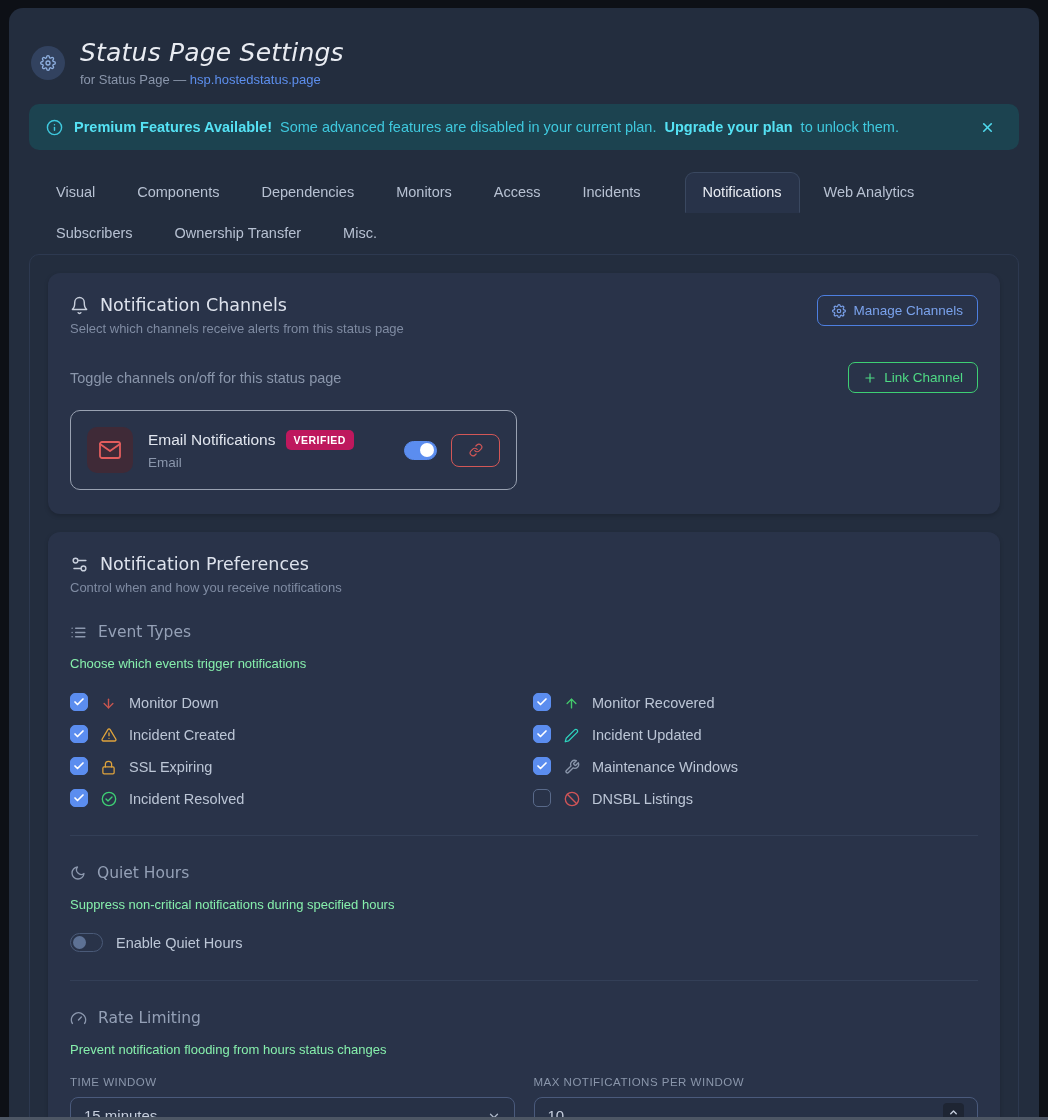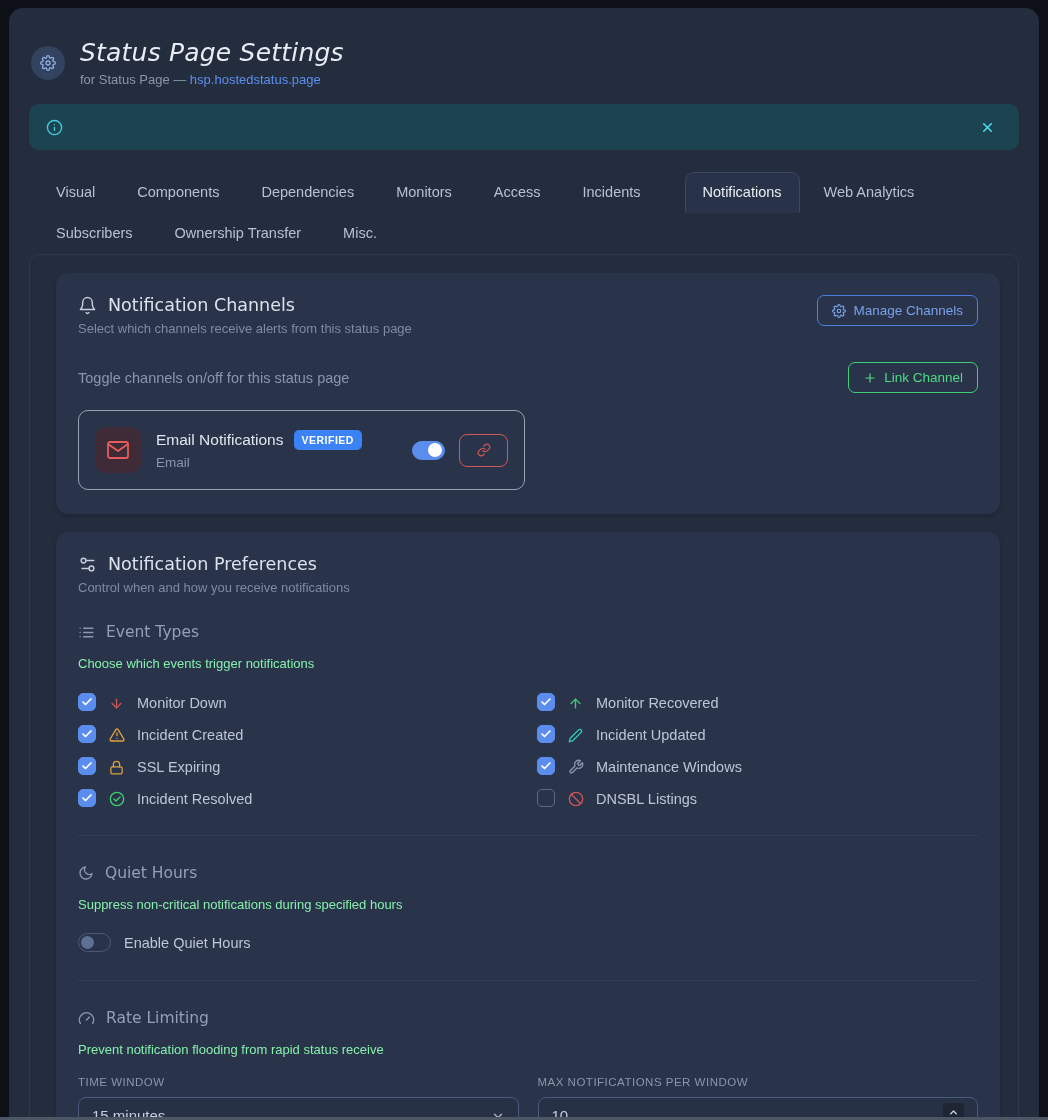--- a/index.html
+++ b/index.html
@@ -46,21 +46,20 @@
     background:#283349; border-color:#3a4860; border-bottom-color:transparent; color:#e8ecf3;margin-left:20px;
   }
   
   .panel {
     margin-top:0px; border:1px solid #2d3950; border-radius:10px;
     padding:18px; min-height:880px;
   }
   .card {
     background:#293349; border-radius:12px; padding:22px 22px 24px 22px;
     box-shadow:0 2px 4px rgba(0,0,0,.18);
-    margin-left:8px;
   }
   .card + .card { margin-top:18px; }
   .card-head { display:flex; justify-content:space-between; align-items:flex-start; }
   .card-title {
     display:flex; align-items:center; gap:11px;
     font-family:"DejaVu Sans", sans-serif; font-size:17.5px; font-weight:500; color:#dde2ec;
   }
   .card-title .t-icon { display:flex; color:#c8cfdc; }
   .card-sub { font-size:13px; color:#7f8ba2; margin-top:6px; }
   
@@ -77,21 +76,21 @@
     margin-top:17px; width:447px; border:1px solid #99a2b2; border-radius:10px;
     padding:16px 16px; display:flex; align-items:center; gap:15px;
   }
   .ch-tile {
     width:46px; height:46px; border-radius:10px; background:#3f2a37;
     display:flex; align-items:center; justify-content:center; color:#e35d5d; flex:none;
   }
   .ch-name-row { display:flex; align-items:center; gap:10px; }
   .ch-name { font-size:15.5px; color:#e0e5ee; }
   .badge {
-    background:#3b82f6; color:#ffffff; font-size:10.5px; font-weight:700;
+    background:#be185d; color:#ffffff; font-size:10.5px; font-weight:700;
     letter-spacing:.5px; padding:4px 8px; border-radius:5px;
   }
   .ch-type { font-size:13.5px; color:#8a96ab; margin-top:5px; }
   .ch-controls { margin-left:auto; display:flex; align-items:center; gap:14px; }
   
   .toggle {
     width:33px; height:19px; border-radius:10px; position:relative; cursor:pointer; flex:none;
     border:1.5px solid #4a5a78; background:transparent;
   }
   .toggle .knob {
@@ -169,20 +168,26 @@
   </div>
 
   <div class="banner">
     <span class="b-icon">
       <svg width="17" height="17" viewBox="0 0 24 24" fill="none" stroke="currentColor" stroke-width="2" stroke-linecap="round" stroke-linejoin="round">
           <circle cx="12" cy="12" r="10"></circle>
           <line x1="12" y1="16" x2="12" y2="12"></line>
           <line x1="12" y1="8" x2="12.01" y2="8"></line>
         </svg>
     </span>
+    <span class="b-text">
+      <span class="bold">Premium Features Available!</span>
+      <span>Some advanced features are disabled in your current plan.</span>
+      <span class="bold">Upgrade your plan</span>
+      <span>to unlock them.</span>
+    </span>
     <span class="close">
       <svg width="15" height="15" viewBox="0 0 24 24" fill="none" stroke="currentColor" stroke-width="2.6" stroke-linecap="round">
           <line x1="18" y1="6" x2="6" y2="18"></line>
           <line x1="6" y1="6" x2="18" y2="18"></line>
         </svg>
     </span>
   </div>
 
   <div class="tabs">
     <div class="tab">Visual</div>
@@ -439,21 +444,21 @@
 
       <div class="sect-title">
         <span class="t-icon">
           <svg width="17" height="17" viewBox="0 0 24 24" fill="none" stroke="currentColor" stroke-width="2" stroke-linecap="round" stroke-linejoin="round">
               <path d="m12 14 4-4"></path>
               <path d="M3.34 19a10 10 0 1 1 17.32 0"></path>
             </svg>
         </span>
         <span>Rate Limiting</span>
       </div>
-      <div class="sect-desc">Prevent notification flooding from rapid status receive</div>
+      <div class="sect-desc">Prevent notification flooding from hours status changes</div>
 
       <div class="form">
         <div class="fcol">
           <div class="field-label">TIME WINDOW</div>
           <div class="input-box">
             <span>15 minutes</span>
             <span class="chev">
               <svg width="14" height="14" viewBox="0 0 24 24" fill="none" stroke="currentColor" stroke-width="2.2" stroke-linecap="round" stroke-linejoin="round">
                   <polyline points="6 9 12 15 18 9"></polyline>
                 </svg>

